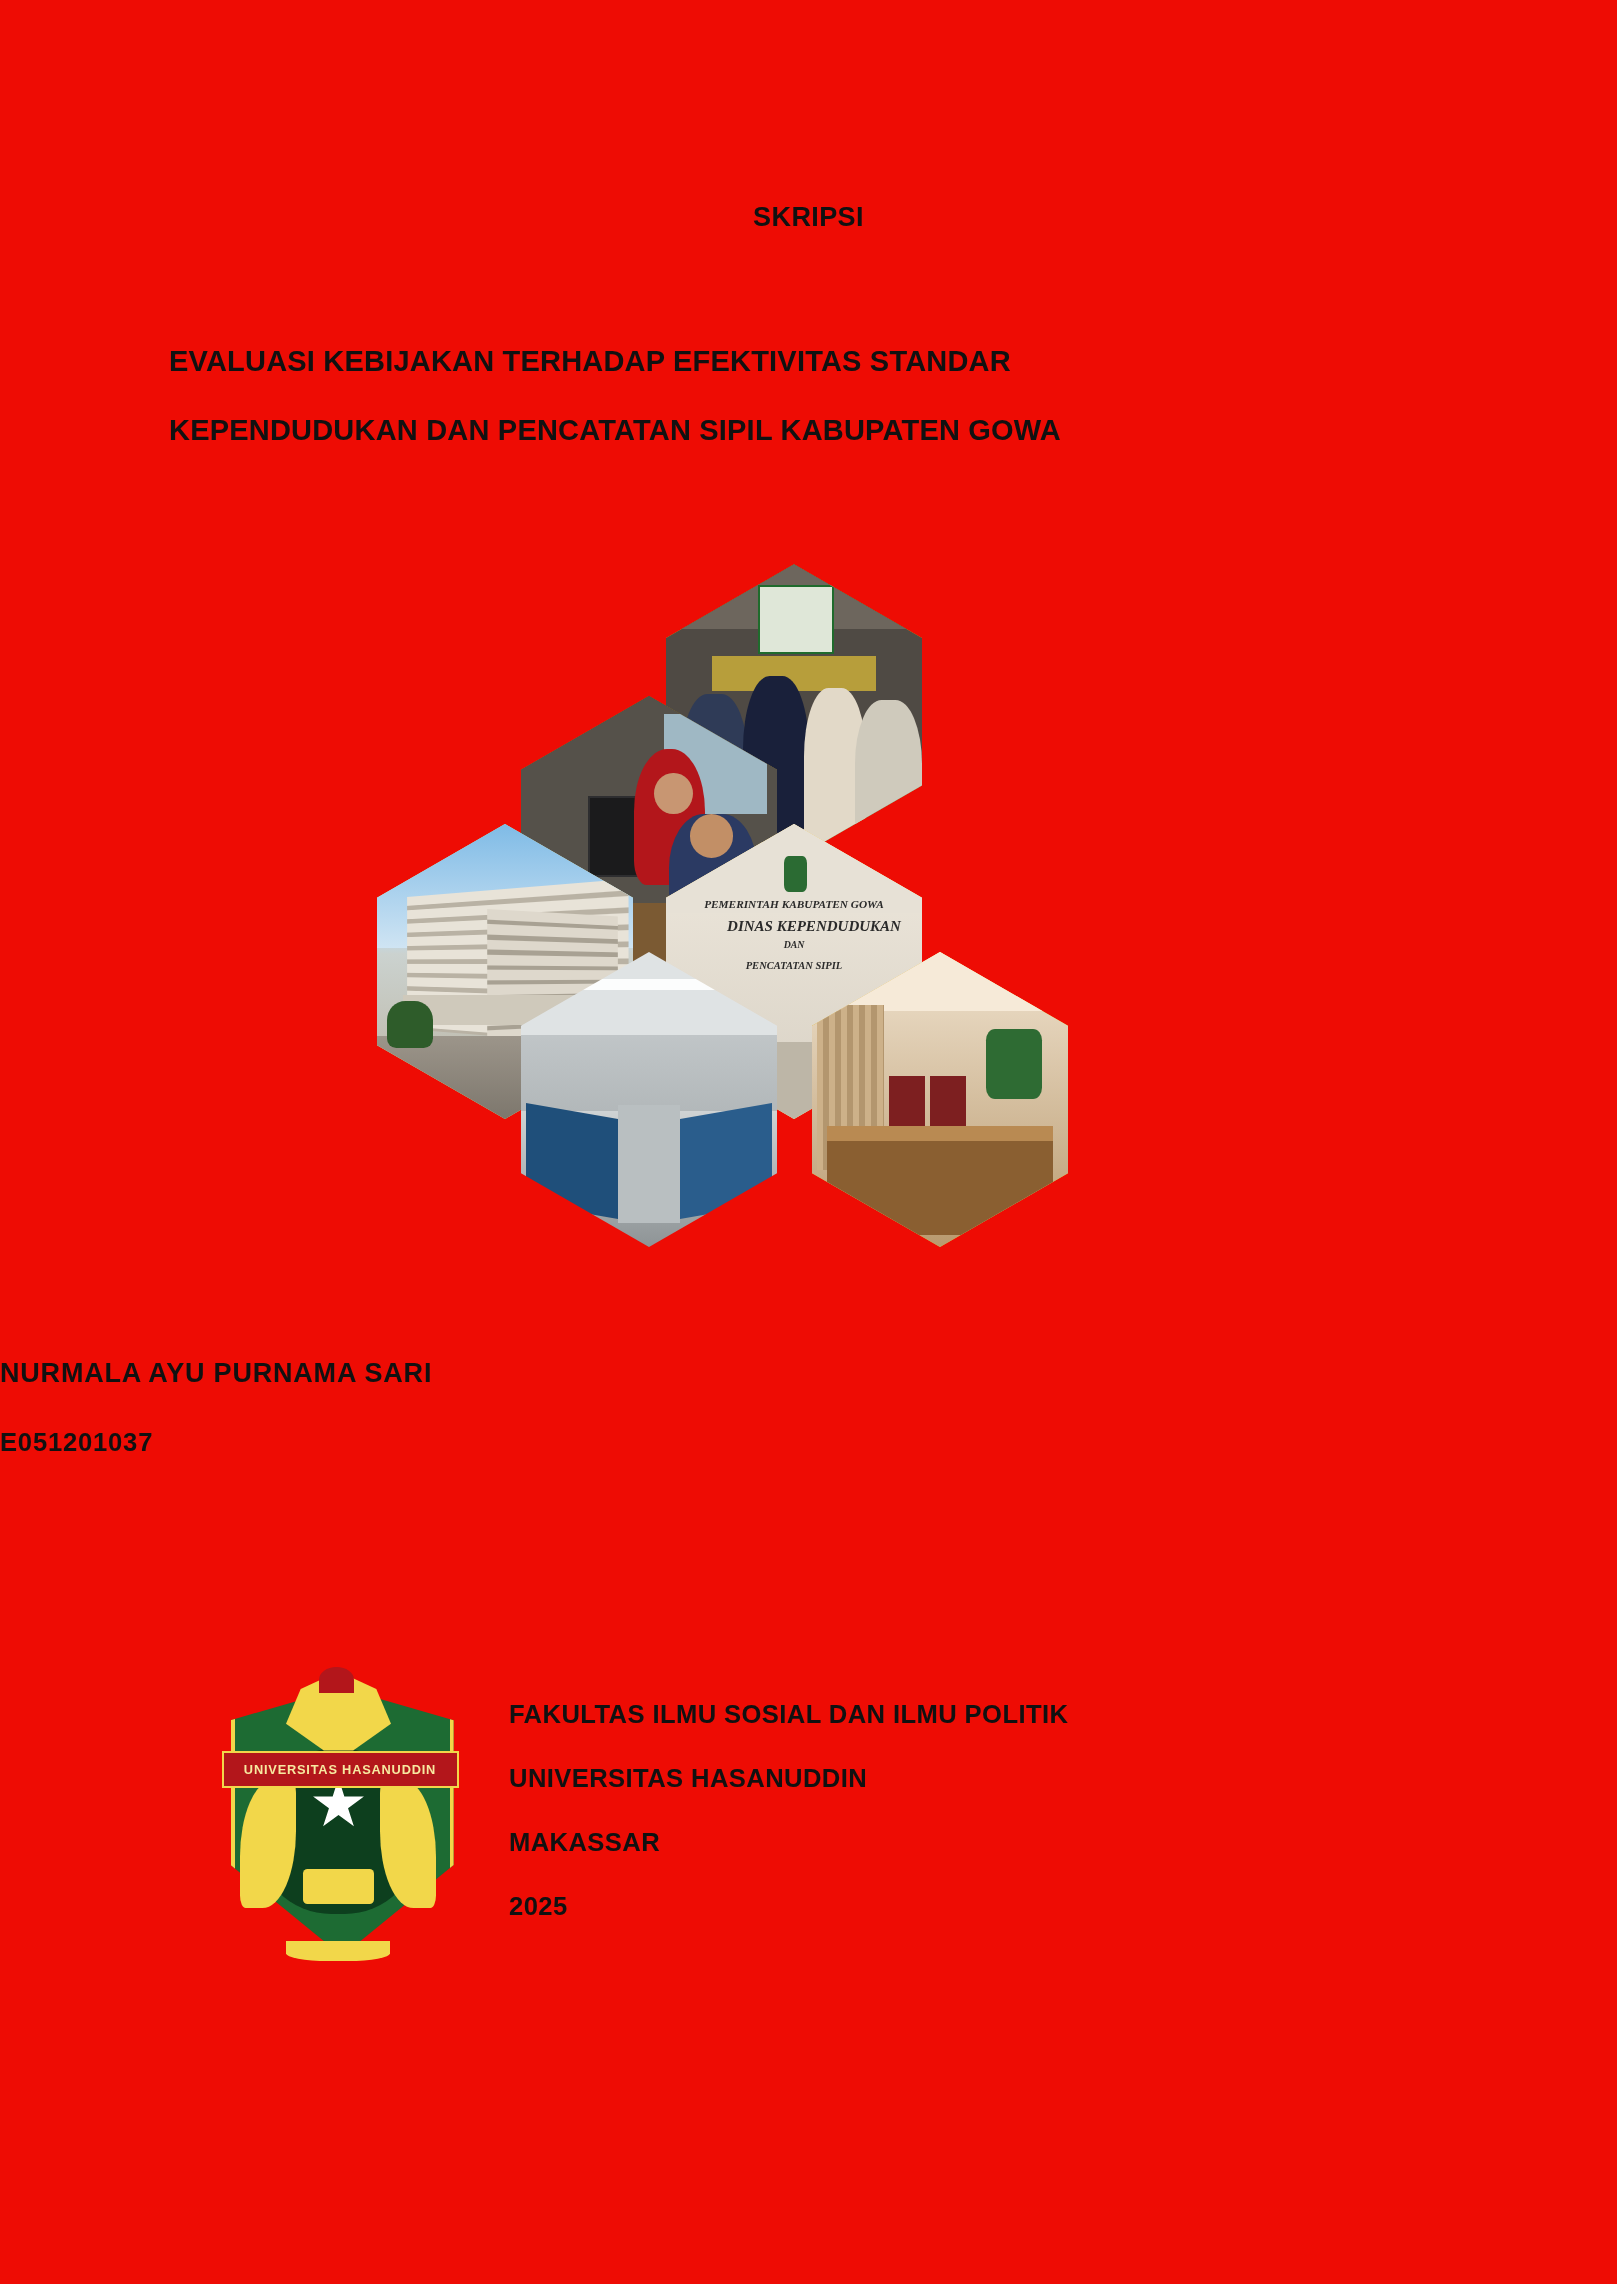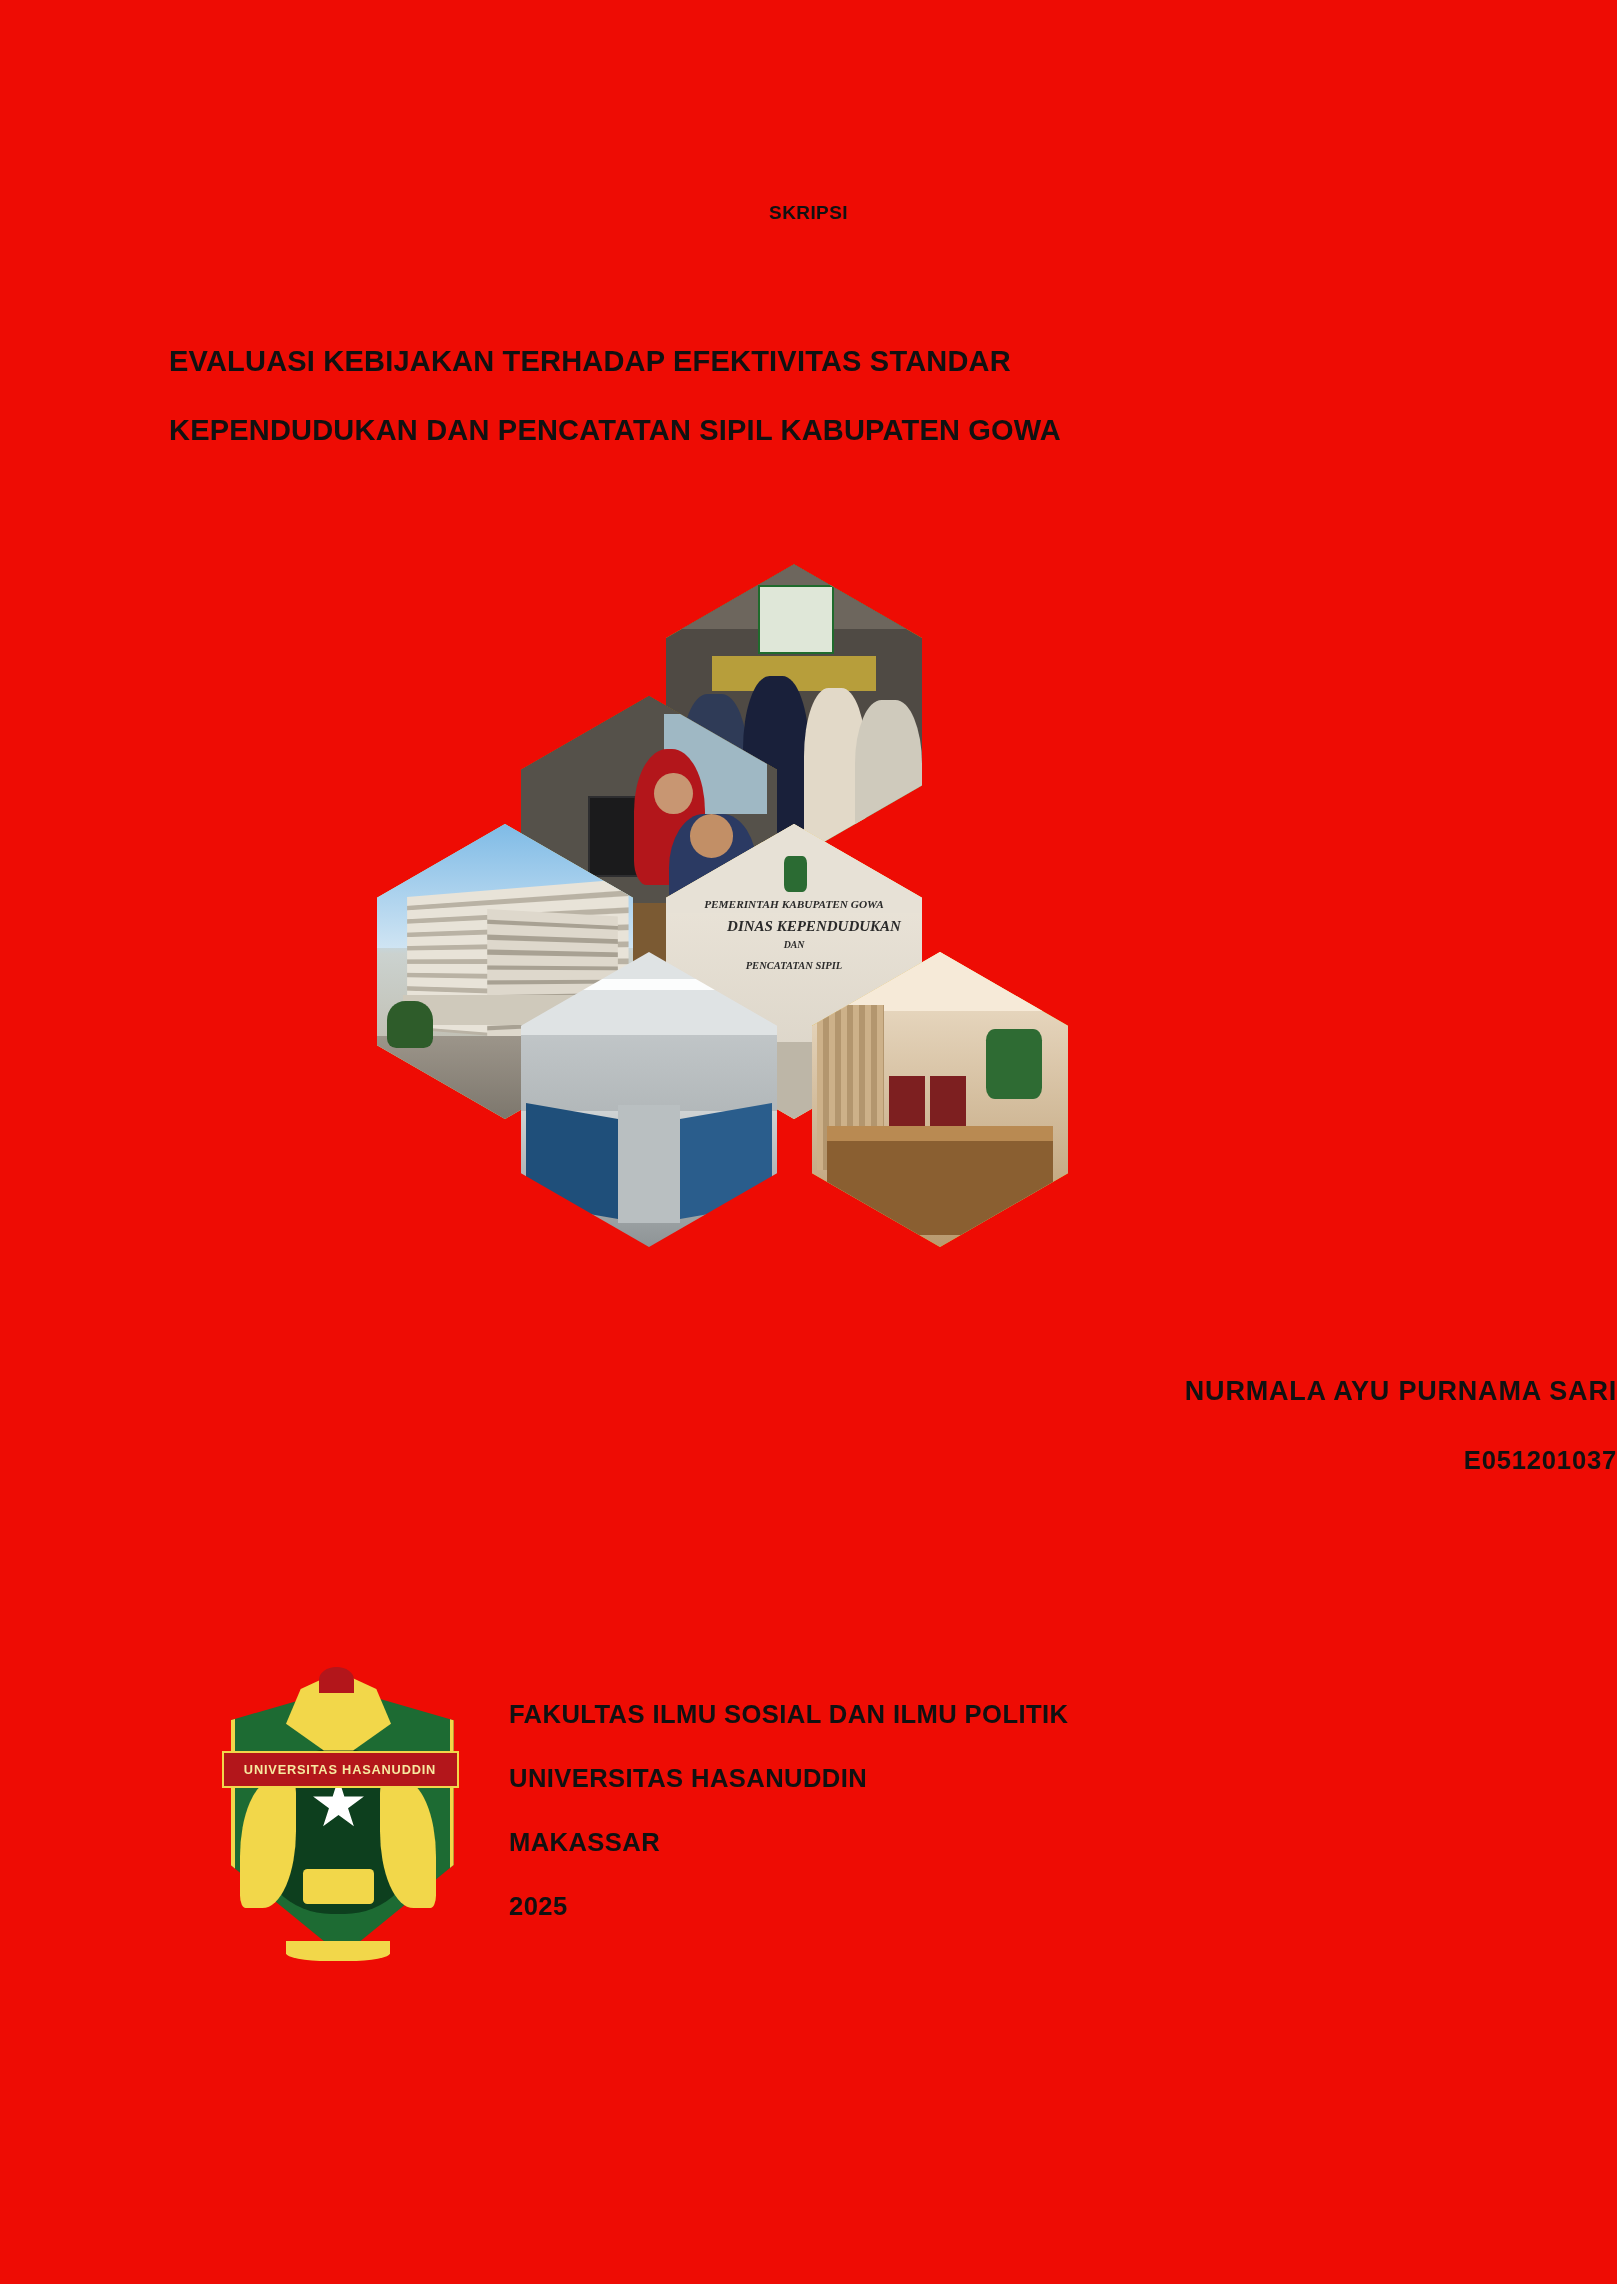--- a/index.html
+++ b/index.html
@@ -22,21 +22,21 @@
     background: #ee0c04;
   }
 
   
   .doc-type {
     position: absolute;
     top: 202px;
     left: 0;
     width: 100%;
     text-align: center;
-    font-size: 19px;
+    font-size: 27px;
     font-weight: bold;
     letter-spacing: 0.4px;
   }
 
   .title-block {
     position: absolute;
     top: 327px;
     left: 50%;
     transform: translateX(-50%);
     width: 1279px;
@@ -151,22 +151,21 @@
   .ph-lobby .deskTop{position:absolute; left:6%; bottom:34%; width:88%; height:7%; background:#b98a52; }
   .ph-lobby .chair1{ position:absolute; left:30%; top:42%; width:14%; height:24%; background:#7d1f20; }
   .ph-lobby .chair2{ position:absolute; left:46%; top:42%; width:14%; height:24%; background:#7d1f20; }
 
   
   .author-block {
     position: absolute;
     top: 1358px;
     left: 0;
     width: 100%;
-    text-align: right;
-    margin-top: 18px;
+    text-align: left;
   }
   .author-name {
     font-size: 27px;
     font-weight: bold;
     letter-spacing: 0.8px;
   }
   .author-id {
     margin-top: 39px;
     font-size: 25.6px;
     font-weight: bold;

